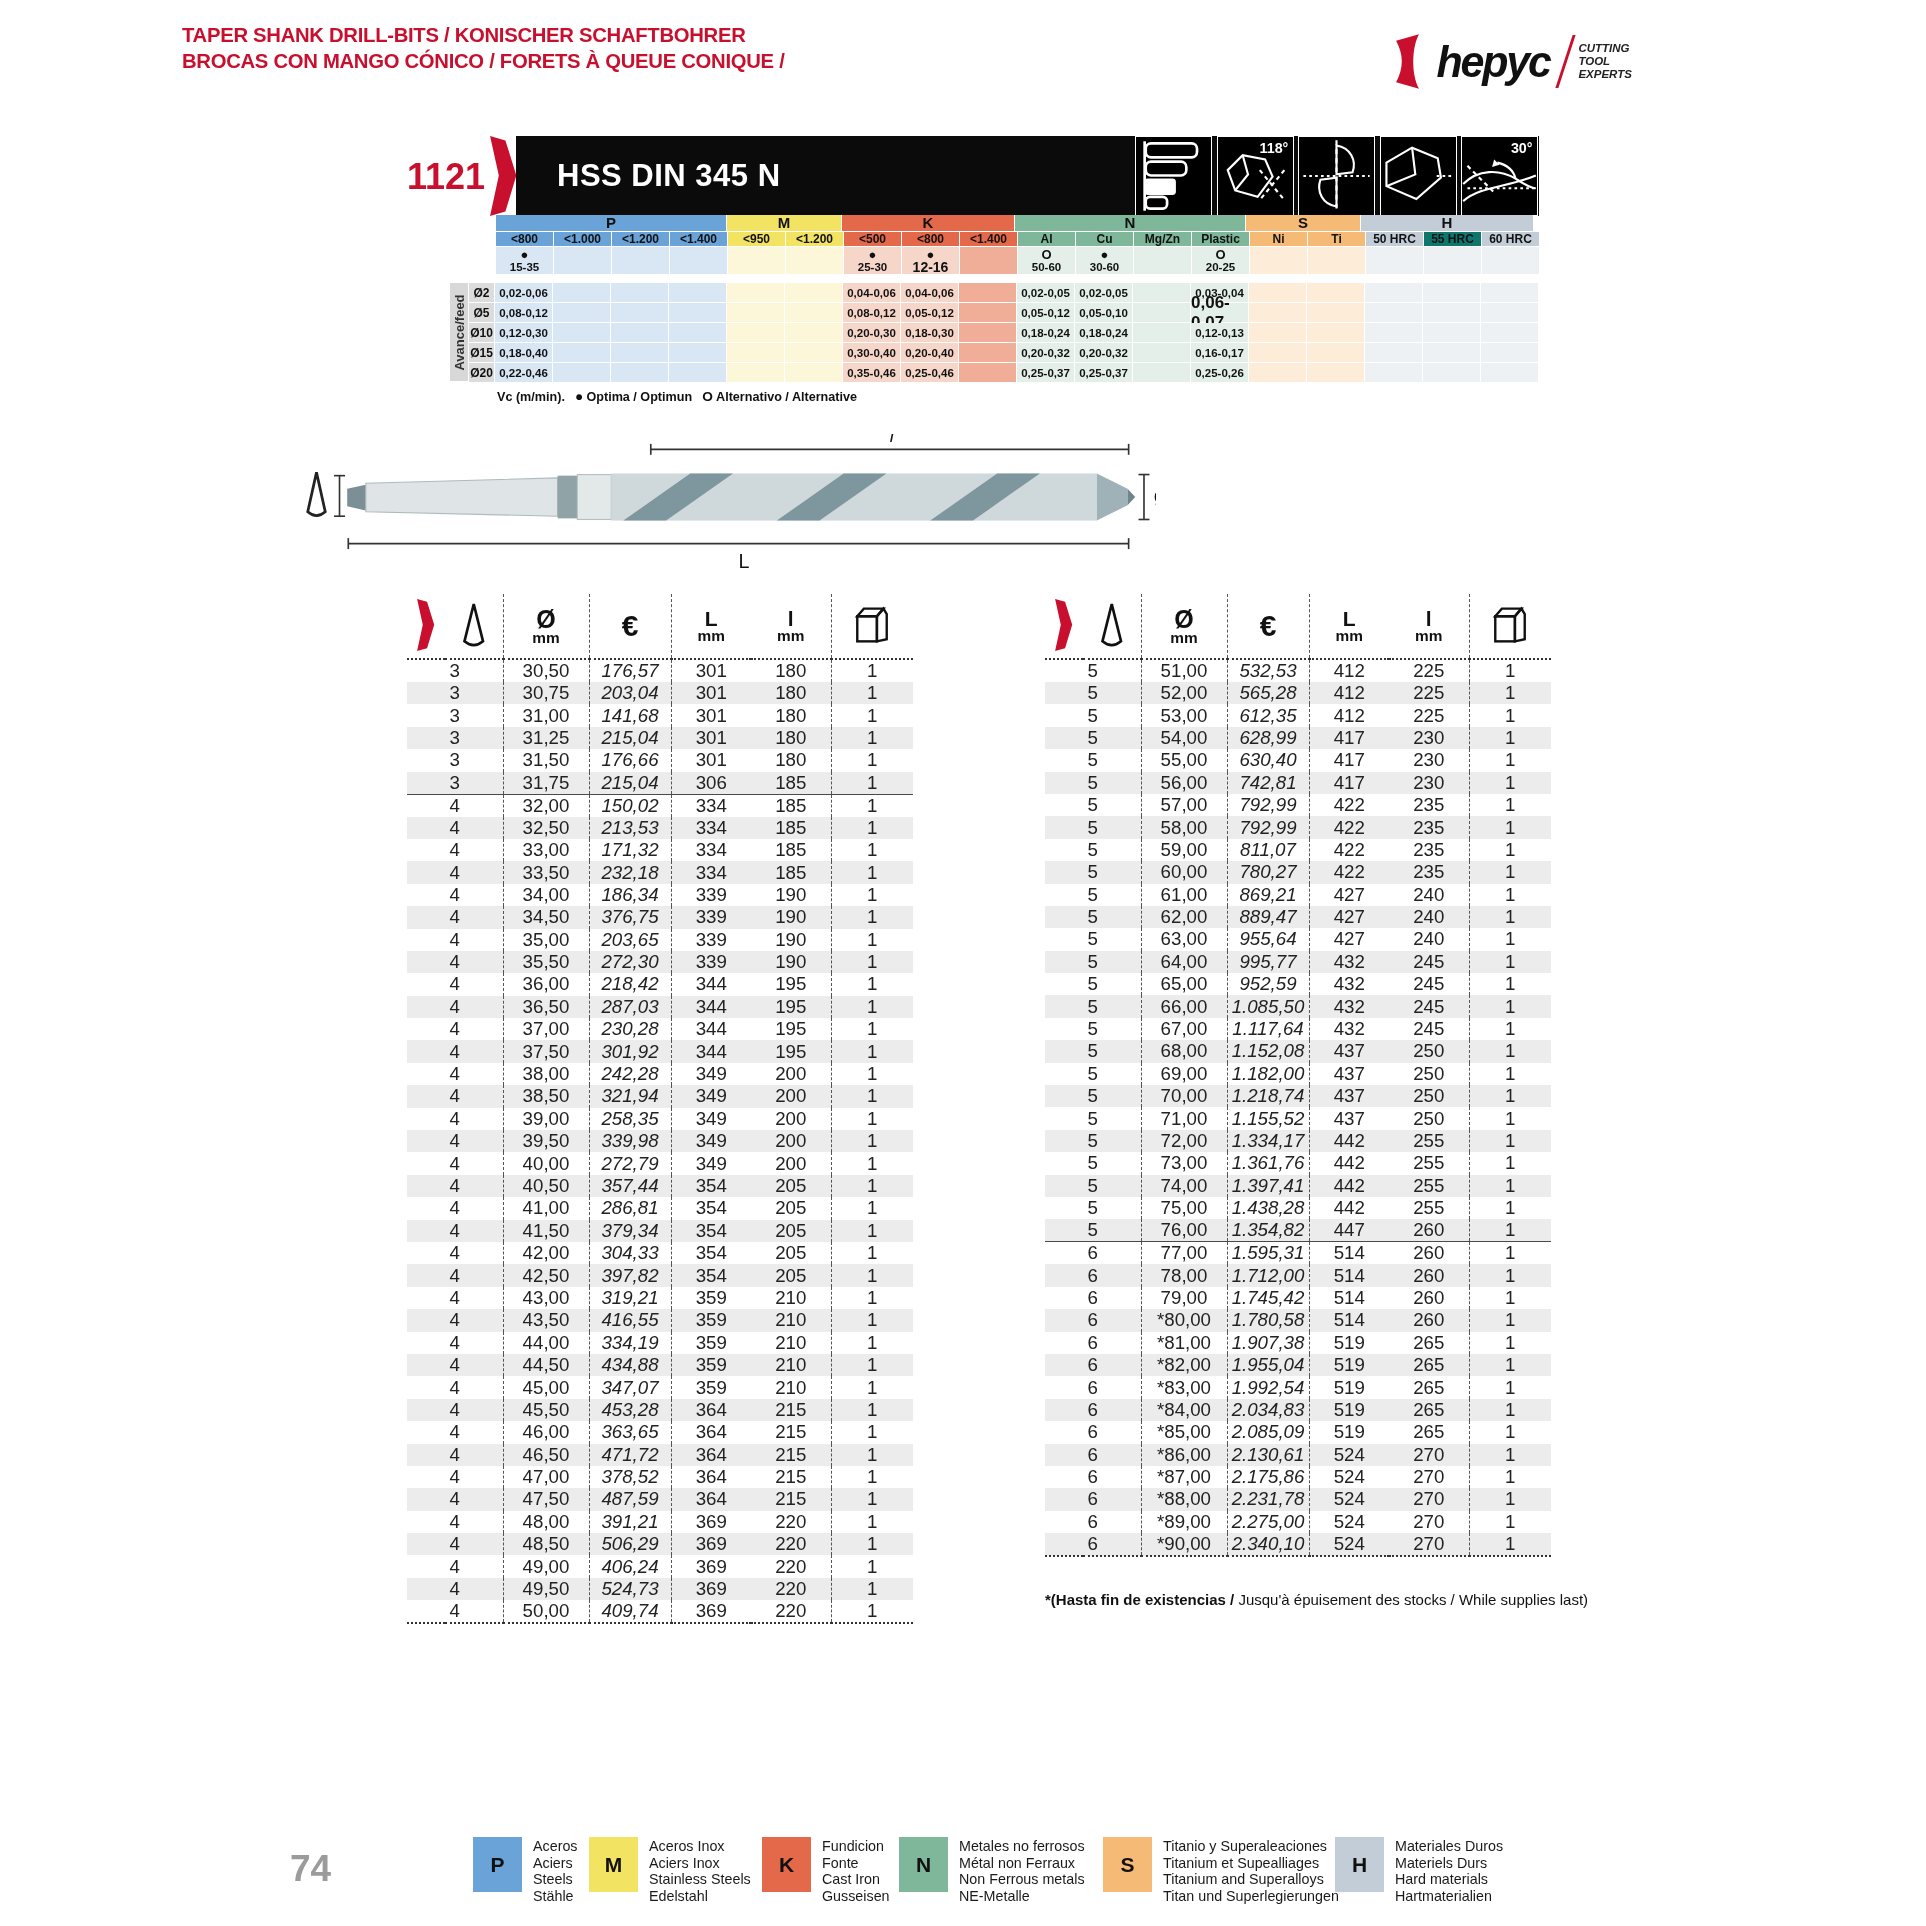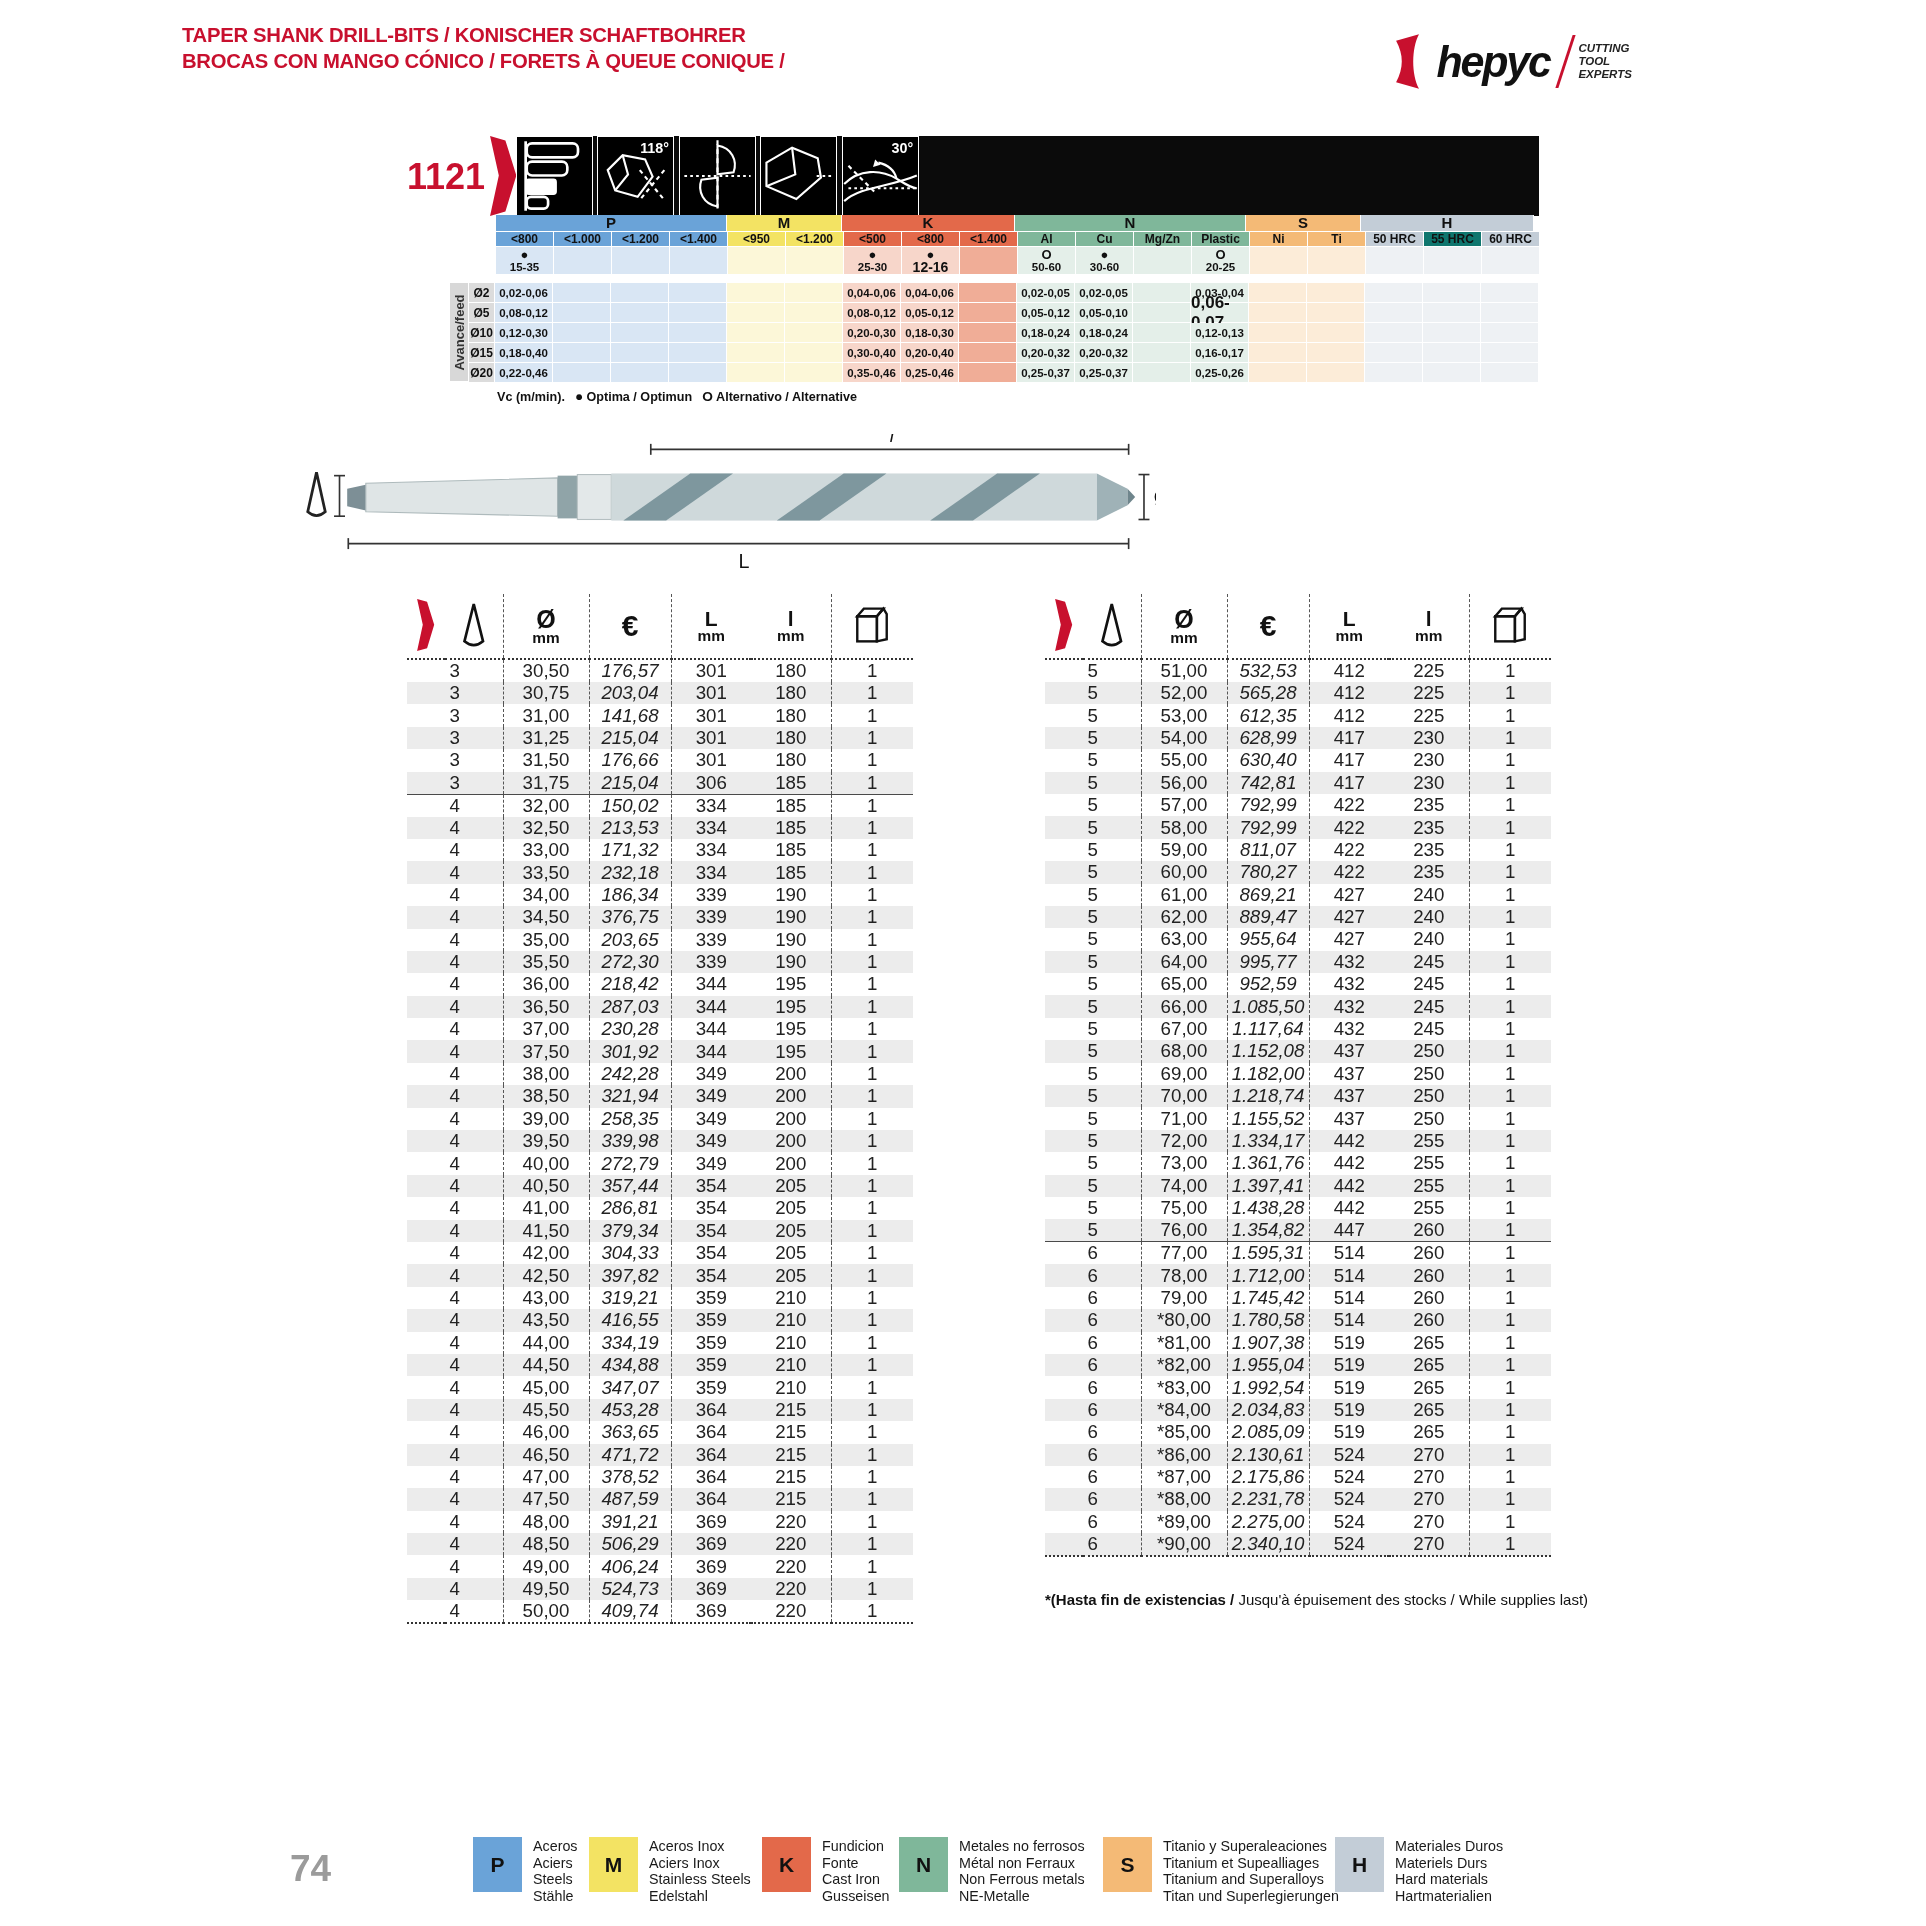--- a/index.html
+++ b/index.html
@@ -83,20 +83,21 @@
     <div>TOOL</div>
     <div>EXPERTS</div>
   </span>
 </div>
 
 <div class="abs prod-code">1121</div>
 <svg class="abs prod-chev" width="27.5" height="80" viewBox="0 0 25 73">
   <path d="M0,0 L14,4 L24,36 L14,69 L0,73 L8,36 Z" fill="#c8102e"></path>
 </svg>
 <div class="abs black-bar">
+  <span class="prod-name">HSS DIN 345 N</span>
   <span class="icon-strip">
     <span class="icon-box">
       <svg viewBox="0 0 140 146" fill="none" stroke="#fff" stroke-width="5">
         <line x1="16" y1="8" x2="16" y2="138"></line>
         <rect x="18" y="12" width="96" height="26" rx="10"></rect>
         <rect x="18" y="46" width="76" height="26" rx="10"></rect>
         <rect x="18" y="80" width="54" height="26" rx="4" fill="#fff"></rect>
         <rect x="18" y="112" width="40" height="22" rx="8"></rect>
       </svg>
     </span>

